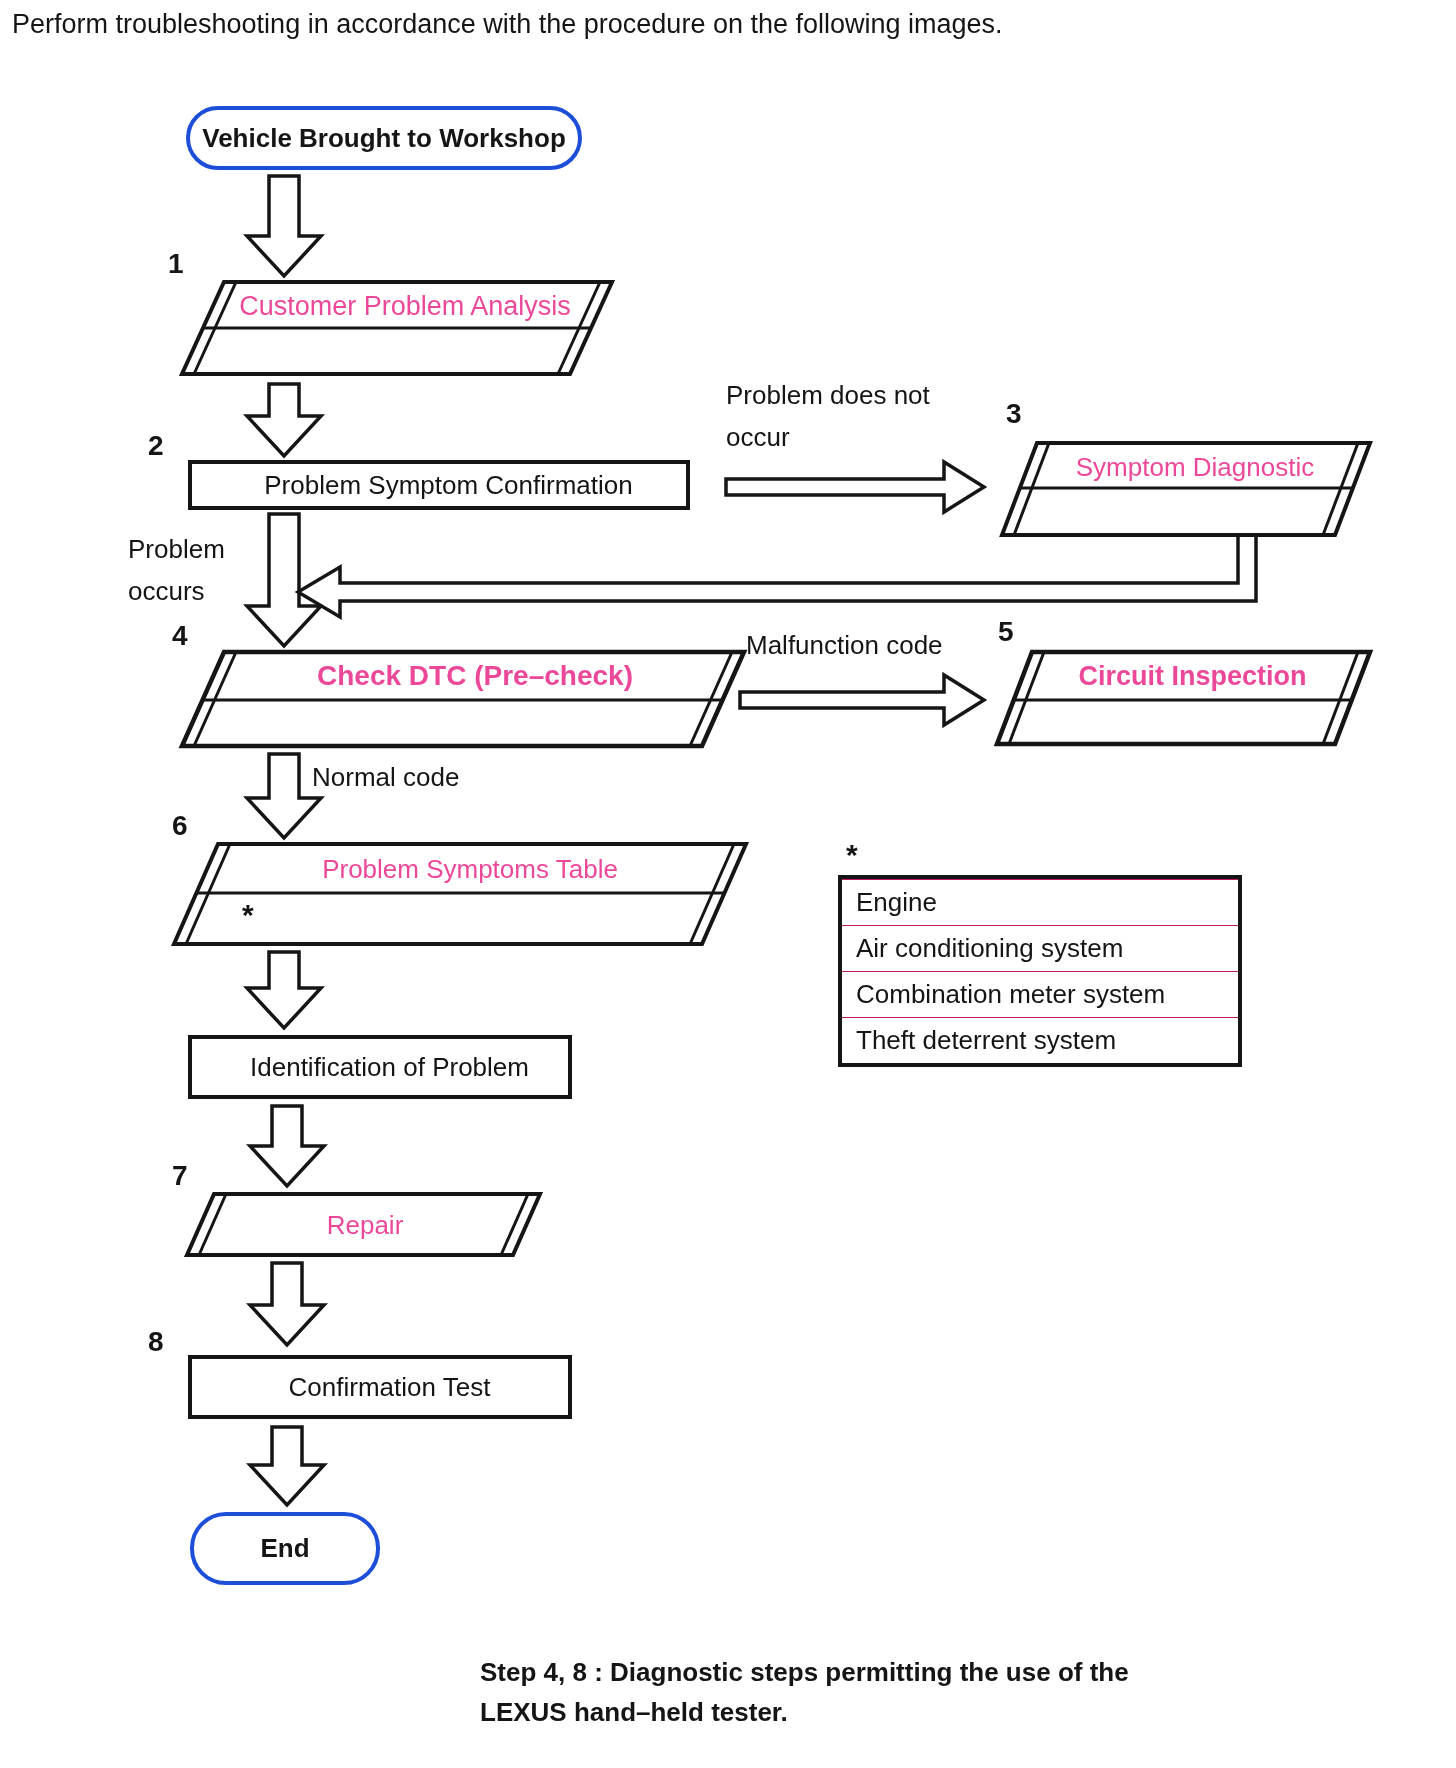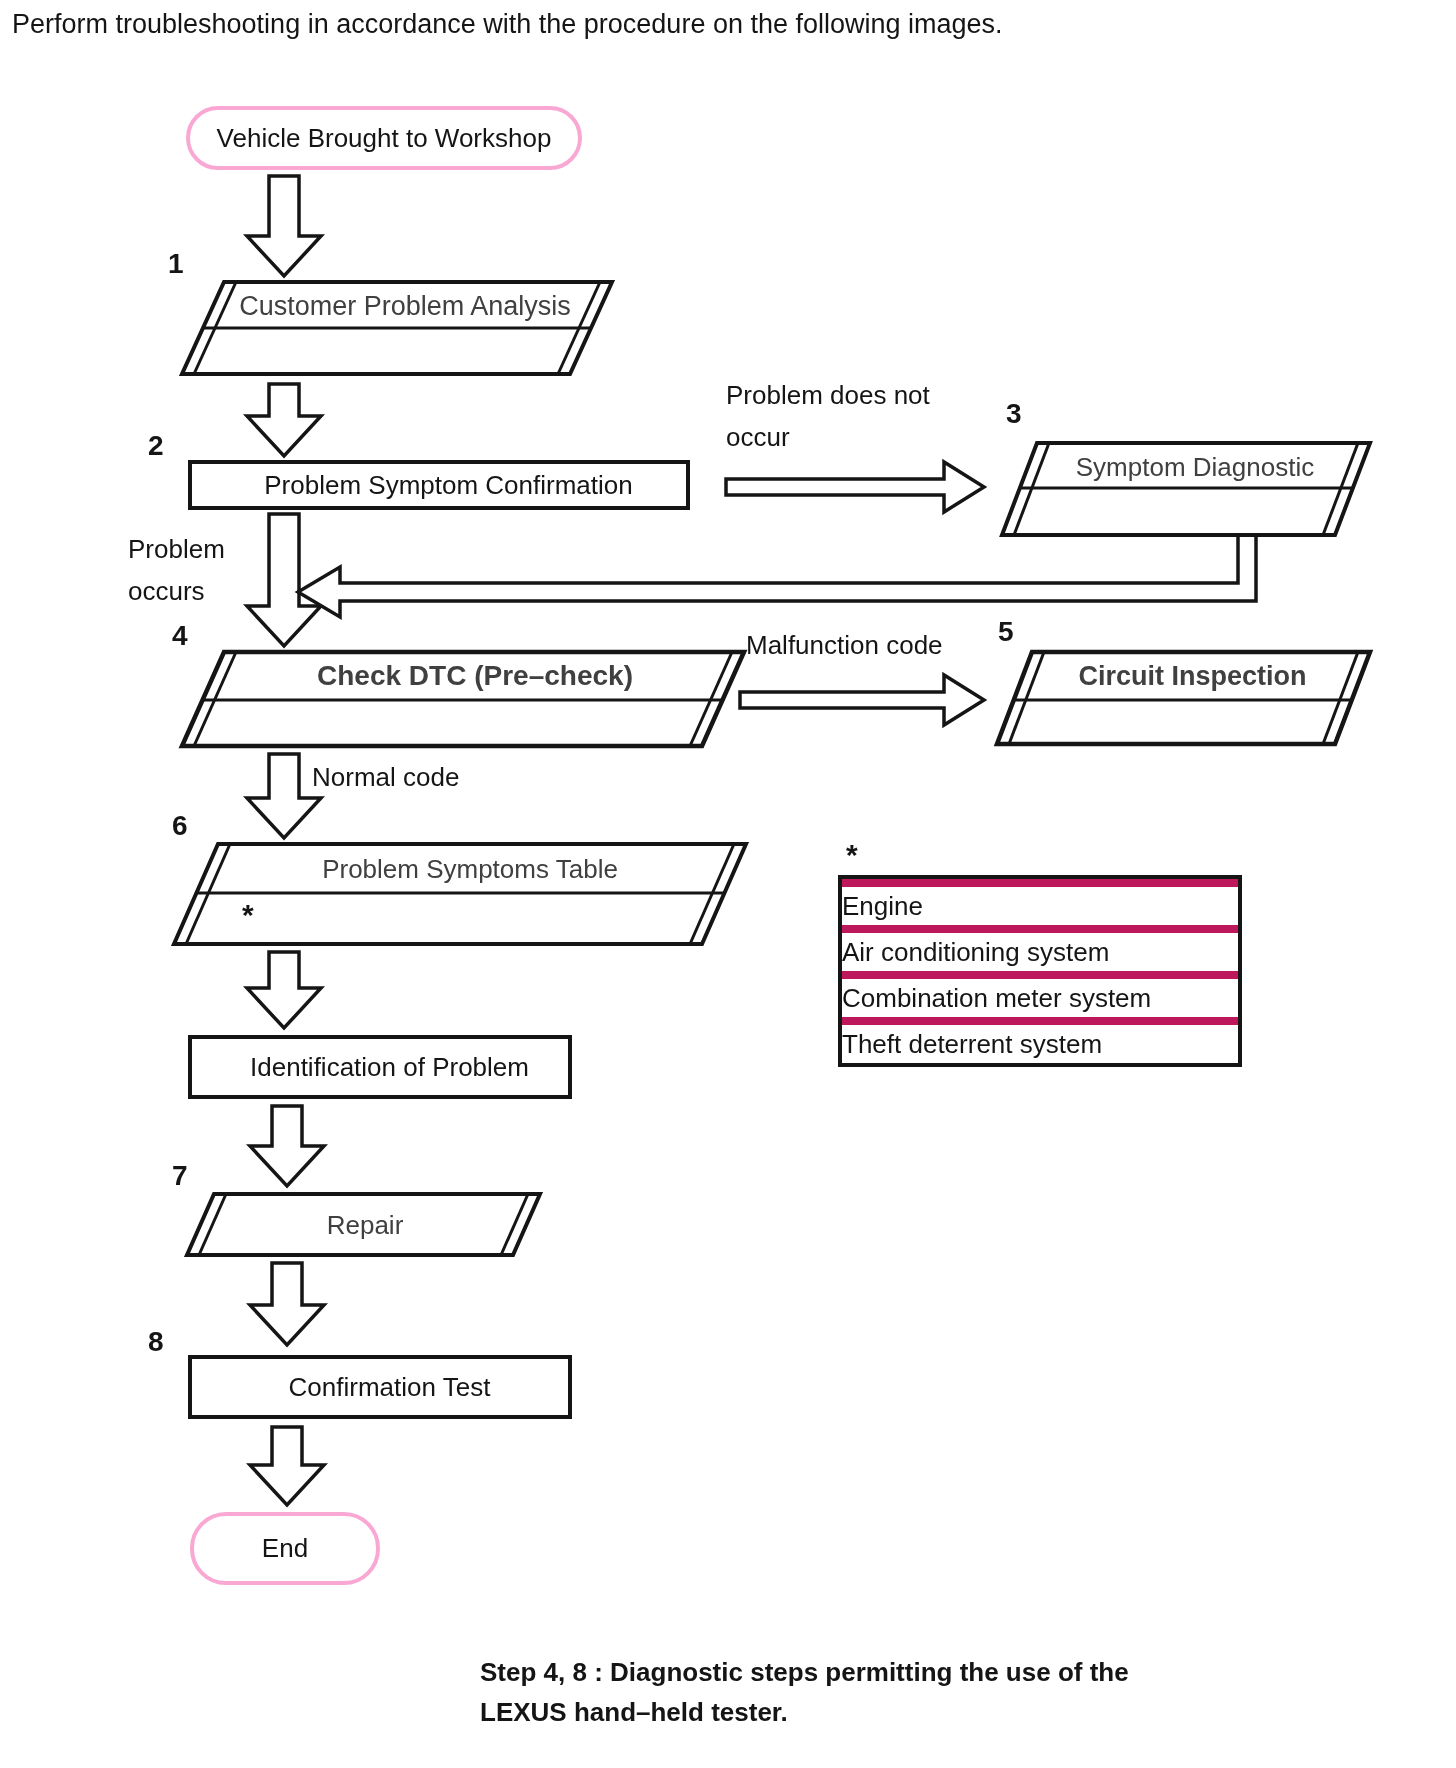--- a/index.html
+++ b/index.html
@@ -4,32 +4,32 @@
 <style>
   html,body{margin:0;padding:0;background:#ffffff;}
   #canvas{
     position:relative;width:1456px;height:1768px;background:#ffffff;
     font-family:"Liberation Sans","DejaVu Sans",sans-serif;color:#151515;
     overflow:hidden;
   }
   .lbl{position:absolute;font-size:26px;line-height:1.2;color:#151515;white-space:nowrap;}
   .num{position:absolute;font-size:28px;font-weight:bold;color:#151515;}
   .node-text{position:absolute;display:flex;align-items:center;justify-content:center;
-             font-size:26px;color:#404040;text-align:center;white-space:nowrap;}
+             font-size:26px;color:#ec4899;text-align:center;white-space:nowrap;}
   .bold{font-weight:bold;}
-  .oval{position:absolute;border:4px solid #f9a8d4;border-radius:36px;background:#ffffff;
-        display:flex;align-items:center;justify-content:center;font-size:26px;box-sizing:border-box;}
+  .oval{position:absolute;border:4px solid #1d4ed8;border-radius:36px;background:#ffffff;
+        display:flex;align-items:center;justify-content:center;font-size:26px;box-sizing:border-box;font-weight:bold;}
   .rectnode{position:absolute;border:4px solid #151515;background:#ffffff;
         display:flex;align-items:center;justify-content:center;font-size:26px;box-sizing:border-box;padding-left:19px;}
   svg{position:absolute;left:0;top:0;}
   
   .systable{position:absolute;left:838px;top:875px;width:404px;border:4px solid #151515;
             background:#ffffff;box-sizing:border-box;}
   .systable .trow{height:46px;display:flex;align-items:center;font-size:26px;
-                  border-top:8px solid #be185d;box-sizing:border-box;}
+                  border-top:1px solid #be185d;padding-left:14px;box-sizing:border-box;}
   .systable .trow.first{border-top:none;}
   .systable .thead{justify-content:center;padding-left:0;}
   .caption{position:absolute;left:480px;top:1652px;width:780px;text-align:left;
            font-size:26px;font-weight:600;line-height:40px;color:#151515;}
   .star{position:absolute;font-size:30px;font-weight:bold;color:#151515;}
 </style>
 </head>
 <body>
 
 <div id="canvas">

